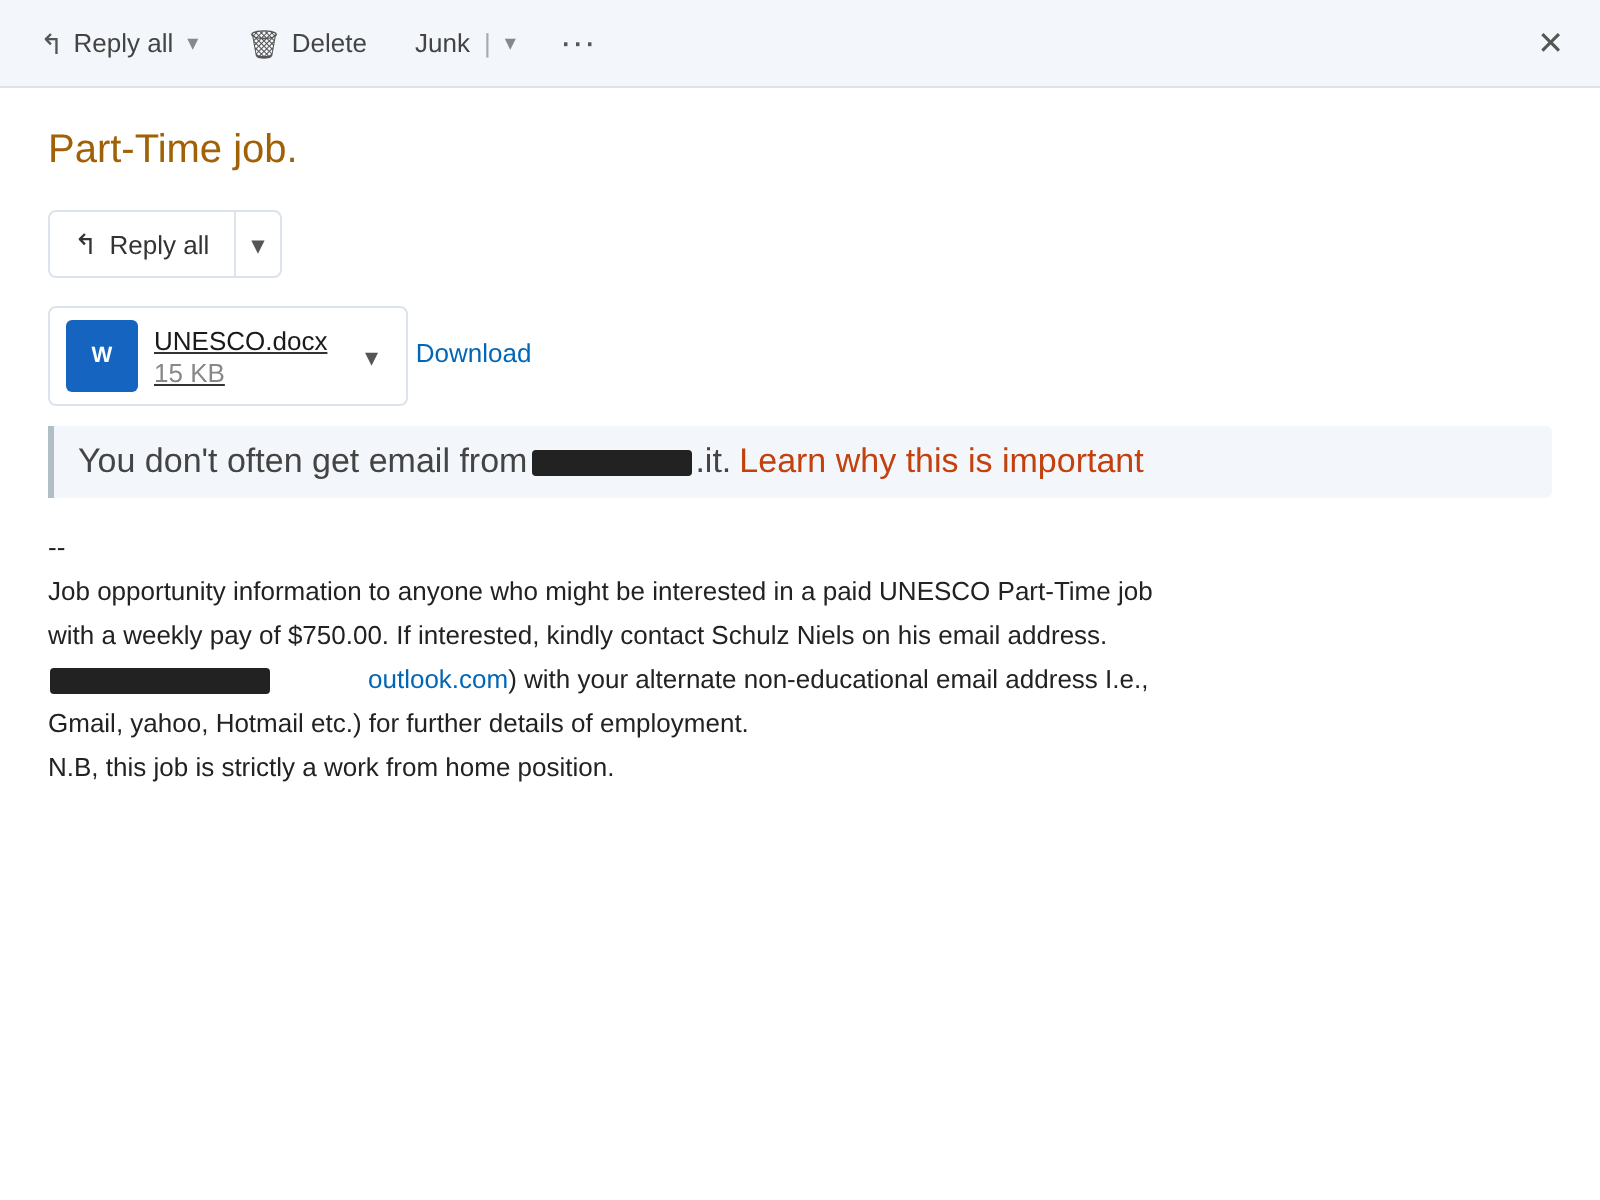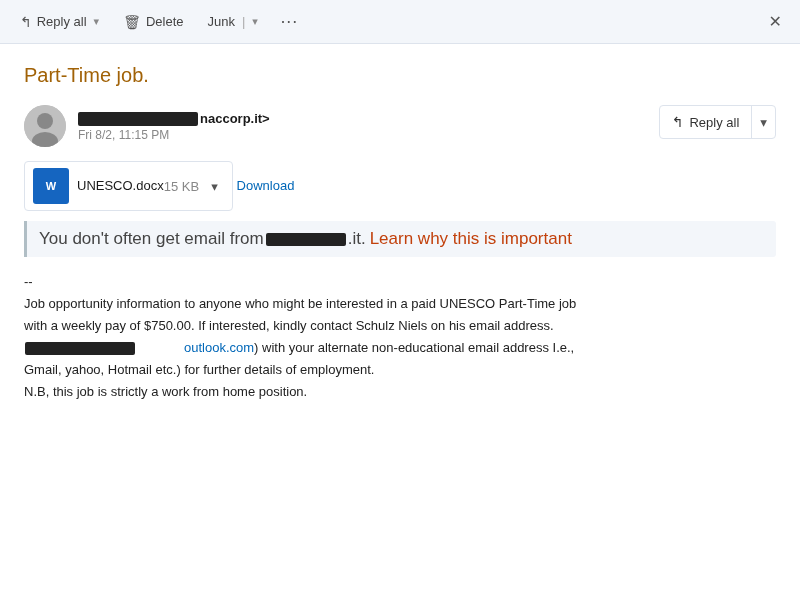--- a/index.html
+++ b/index.html
@@ -185,21 +185,21 @@
       background: #1565c0;
       border-radius: 3px;
       display: flex;
       align-items: center;
       justify-content: center;
       color: #fff;
       font-size: 11px;
       font-weight: 700;
       flex-shrink: 0;
     }
-    .attachment-info { display: flex; flex-direction: row; flex: 1; }
+    .attachment-info { display: flex; flex-direction: column; flex: 1; text-decoration: underline; }
     .attachment-name { font-size: 13px; color: #1a1a1a; font-weight: 500; }
     .attachment-size { font-size: 13px; color: #888; margin-top: 1px; }
     .attachment-chevron {
       color: #555;
       font-size: 13px;
       cursor: pointer;
       padding: 4px;
     }
     .download-link {
       font-size: 13px;
@@ -286,37 +286,20 @@
   <button class="toolbar-close">
     <span>✕</span>
   </button>
 </div>
 
 <div class="email-content">
 
   <div class="email-subject">Part-Time job.</div>
 
   <div class="email-header">
-    <div class="email-header-left">
-
-      <div class="avatar">
-        <svg viewBox="0 0 42 42" xmlns="http://www.w3.org/2000/svg">
-          <circle cx="21" cy="21" r="21" fill="#c0c0c0"></circle>
-          <circle cx="21" cy="16" r="8" fill="#888"></circle>
-          <ellipse cx="21" cy="36" rx="13" ry="9" fill="#888"></ellipse>
-        </svg>
-      </div>
-
-      <div class="sender-info">
-        <div>
-          <span class="sender-redacted">&nbsp;</span><span class="sender-domain">naccorp.it&gt;</span>
-        </div>
-        <div class="email-date">Fri 8/2, 11:15 PM</div>
-      </div>
-    </div>
 
     <div class="reply-all-btn">
       <button class="reply-all-main">
         <span style="font-size:14px;">↰</span>
         <span>Reply all</span>
       </button>
       <button class="reply-all-chevron">
         <span>▾</span>
       </button>
     </div>

